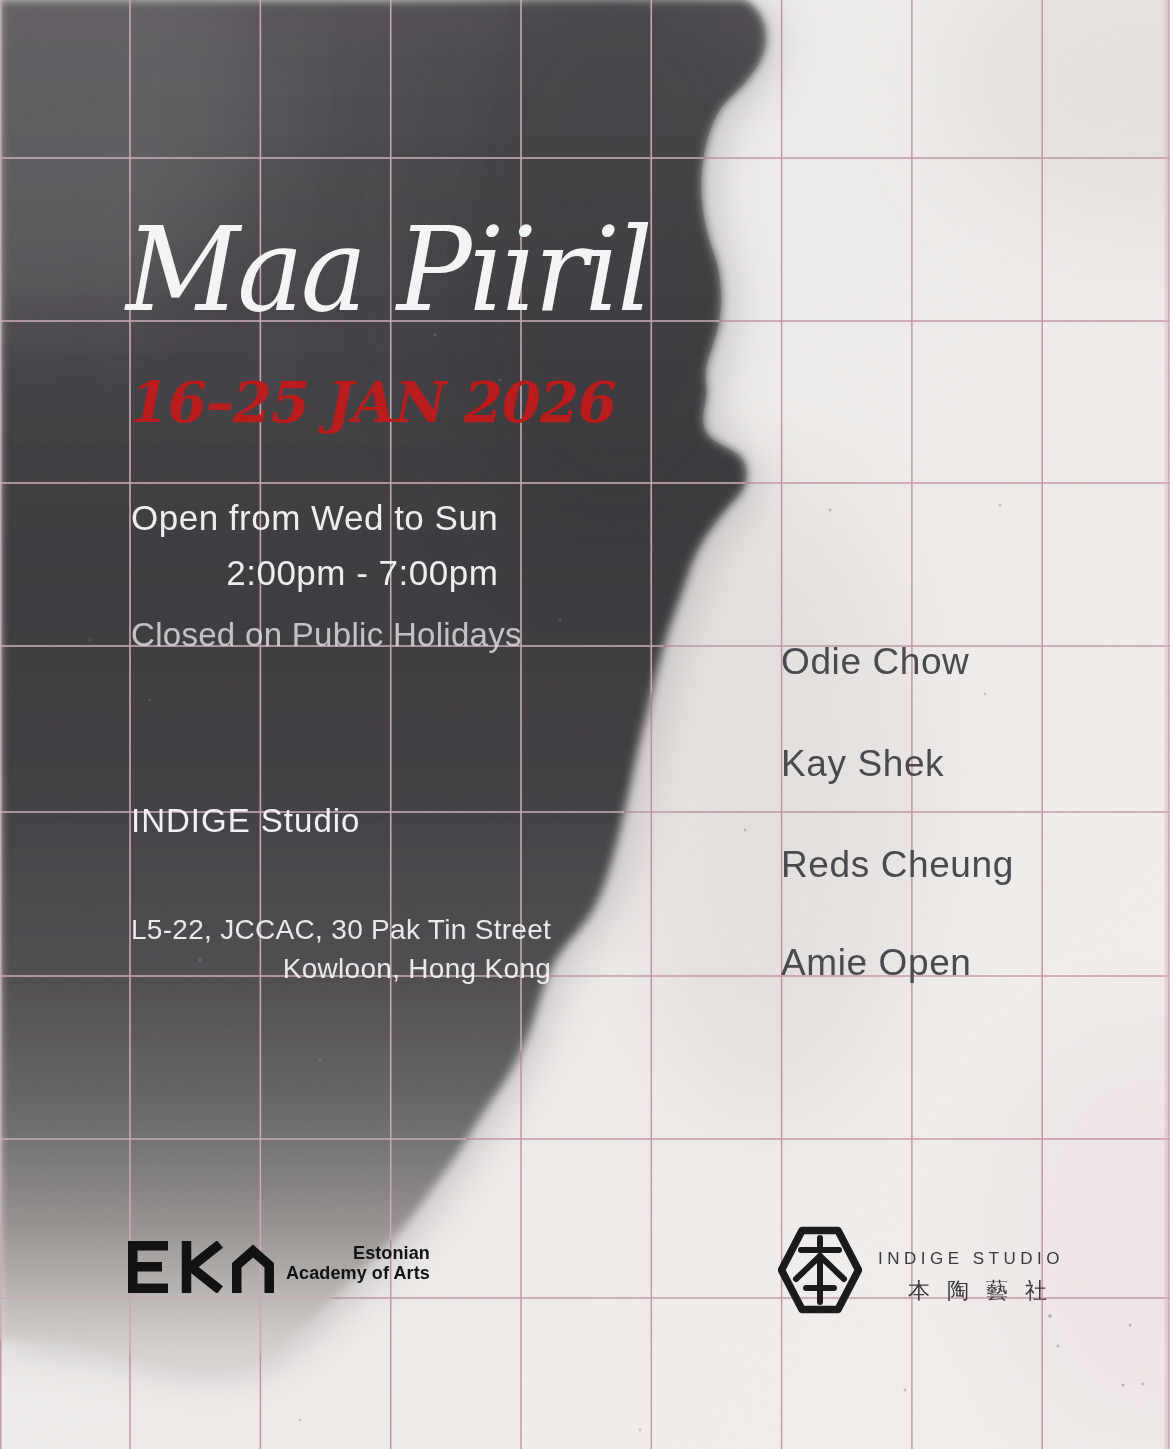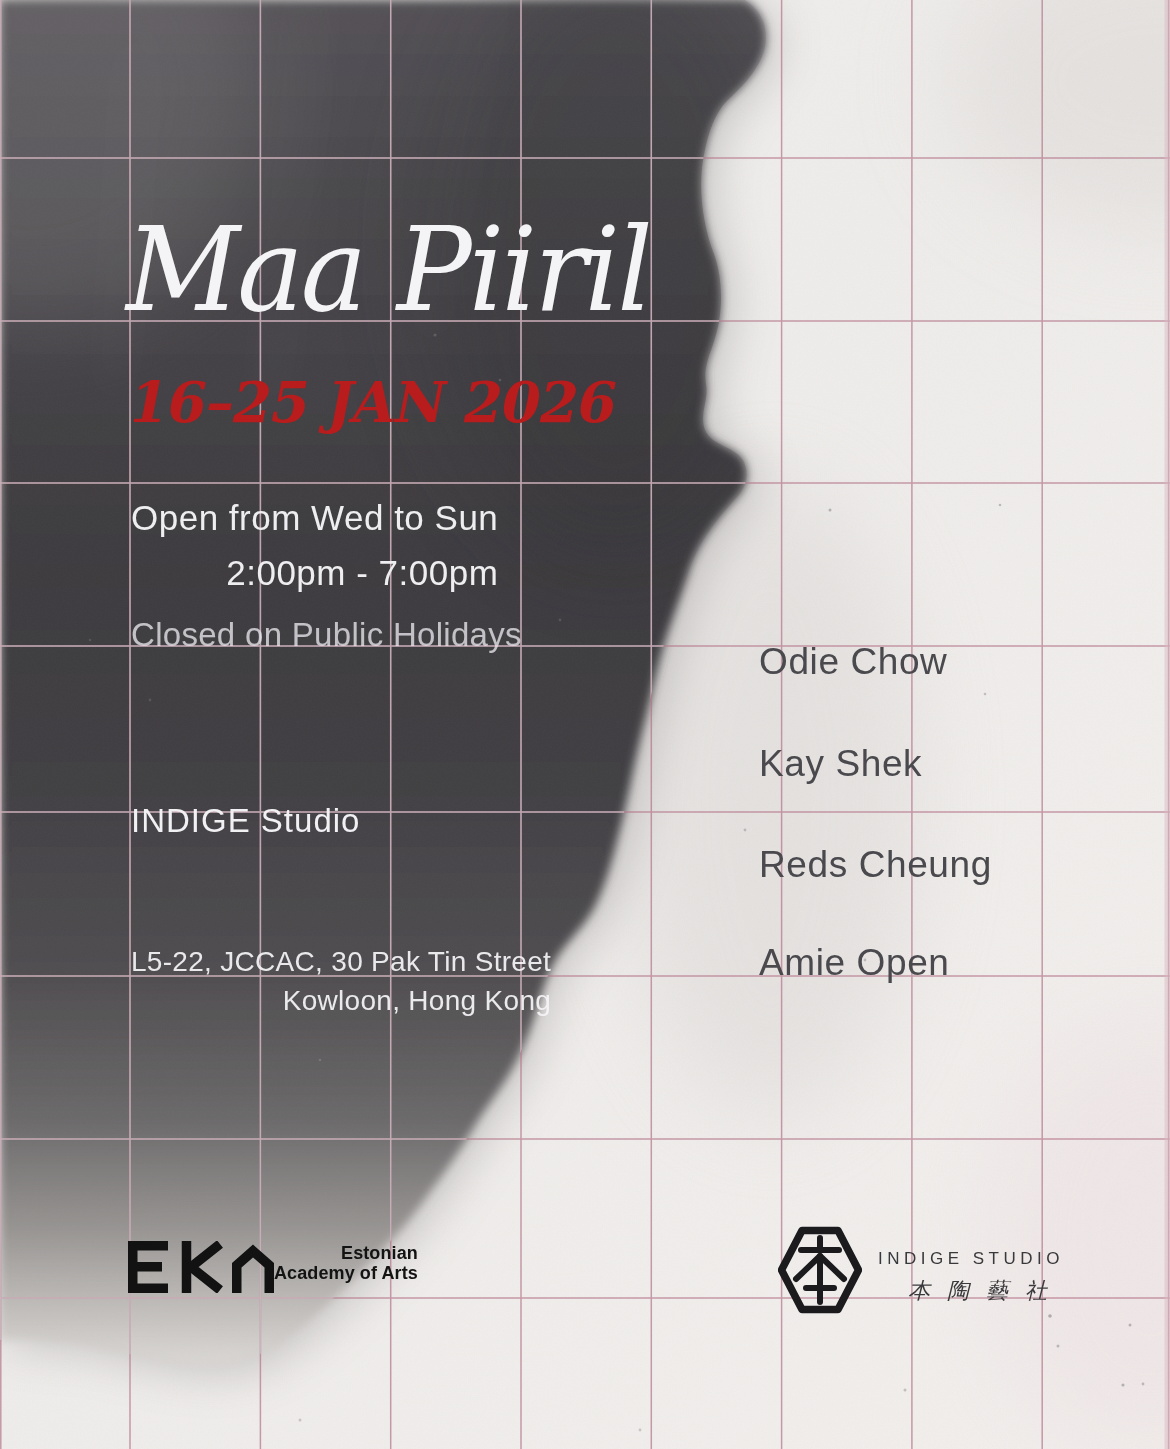--- a/index.html
+++ b/index.html
@@ -34,40 +34,40 @@
   .note{
     left:131px;top:616px;font-size:33px;letter-spacing:.3px;
     color:rgba(233,231,236,.78);white-space:nowrap;
   }
   .venue{
     left:131px;top:802px;font-size:33px;letter-spacing:1px;
     color:#f1f0f3;white-space:nowrap;
   }
   .address{
     left:131px;top:910px;font-size:28px;line-height:39px;
-    letter-spacing:.3px;color:rgba(245,244,247,.93);white-space:nowrap;margin-top:32px;
+    letter-spacing:.3px;color:rgba(245,244,247,.93);white-space:nowrap;
   }
   .artists{left:0;top:0;width:100%;height:100%;list-style:none;pointer-events:none;}
   .artist{
-    position:absolute;left:759px;font-size:37px;letter-spacing:.6px;
+    position:absolute;left:781px;font-size:37px;letter-spacing:.6px;
     color:#4a494d;white-space:nowrap;
   }
   .artist-0{top:641px}.artist-1{top:743px}.artist-2{top:844px}.artist-3{top:942px}
 
   .eka{left:128px;top:1241px;display:flex;align-items:flex-start;}
   .eka-cap{
-    margin-top:2px;font-size:18px;line-height:20px;
+    margin-left:12px;margin-top:2px;font-size:18px;line-height:20px;
     font-weight:bold;color:#131313;letter-spacing:.1px;
   }
   .indige{left:778px;top:1225px;display:flex;align-items:flex-start;}
   .ind-text{margin-left:16px;margin-top:24px;}
   .ind-en{font-size:17px;letter-spacing:4.5px;color:#39383b;white-space:nowrap;}
   .ind-zh{
     margin-top:7px;font-size:22px;letter-spacing:17px;color:#3a393b;
-    font-family:"DejaVu Sans",sans-serif;white-space:nowrap;font-style:italic;
+    font-family:"DejaVu Sans",sans-serif;white-space:nowrap;
   }
 </style>
 </head>
 <body>
 
 <div class="poster">
 
   <svg class="bg" width="1170" height="1449" viewBox="0 0 1170 1449" aria-hidden="true">
     <defs>
       <path id="blob" d="M0 0 L745 0

